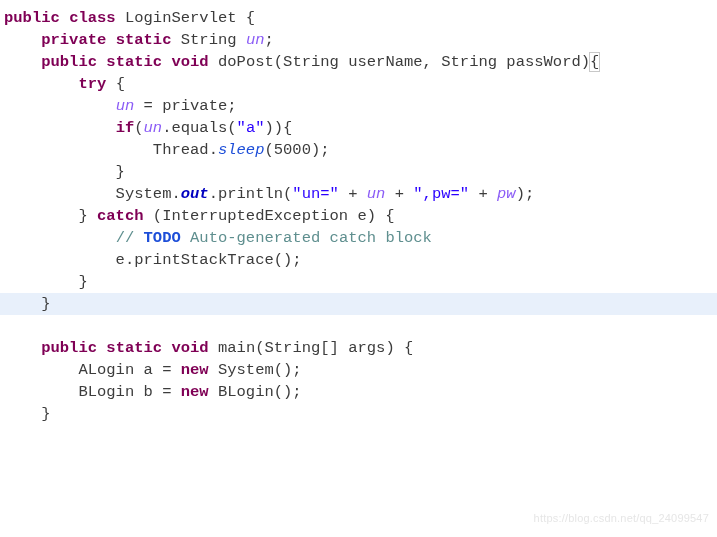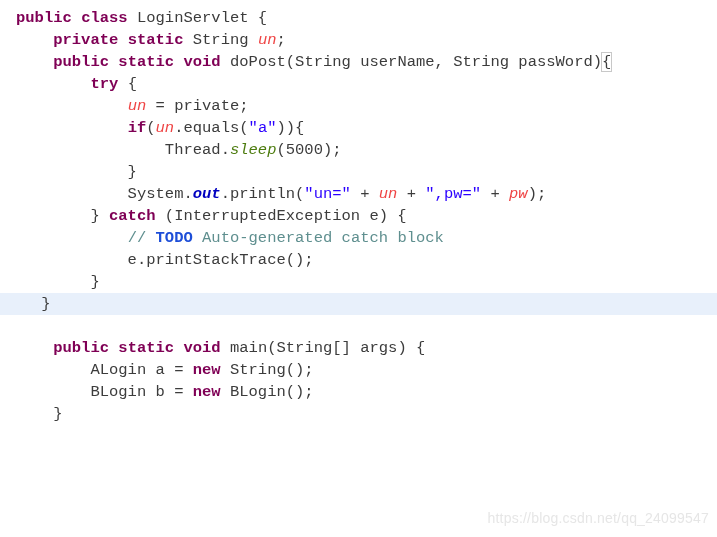--- a/index.html
+++ b/index.html
@@ -25,21 +25,21 @@
   #code-lines {
     position: absolute;
     left: 0;
     top: 7px;
     width: 717px;
   }
   .code-line {
     height: 22px;
     line-height: 22px;
     white-space: pre;
-    padding-left: 16px;
+    padding-left: 4px;
     color: #3c3c3c;
     font-size: 15.5px;
   }
   .code-line.highlighted {
     background: #e8f0fb;
     padding-left: 0;
     width: 717px;
     box-sizing: border-box;
   }
   .code-line.highlighted .line-inner {
@@ -48,30 +48,30 @@
   }
   .tok { white-space: pre; }
   .tok-keyword {
     color: #7f0055;
     font-weight: bold;
   }
   .tok-plain {
     color: #3c3c3c;
   }
   .tok-field {
-    color: #ef4444;
+    color: #8b5cf6;
     font-style: italic;
   }
   .tok-staticfield {
     color: #0000c0;
     font-weight: bold;
     font-style: italic;
   }
   .tok-staticmethod {
-    color: #4d7c0f;
+    color: #1d4ed8;
     font-style: italic;
   }
   .tok-string {
     color: #2a00ff;
   }
   .tok-comment {
     color: #5f8f8f;
   }
   .tok-todo {
     color: #1d4ed8;
@@ -80,21 +80,21 @@
   .tok-bracketmatch {
     color: #3c3c3c;
     outline: 1px solid #c8c8c8;
   }
   #watermark {
     position: absolute;
     right: 8px;
     bottom: 8px;
     color: #e6e6e6;
     font-family: "Liberation Sans", sans-serif;
-    font-size: 14px;
+    font-size: 11px;
     letter-spacing: 0.2px;
     white-space: nowrap;
     user-select: none;
   }
 </style>
 </head>
 <body>
 
 <div id="editor">
   <div id="code-lines">
@@ -107,20 +107,20 @@
       <div class="code-line"><span class="tok tok-plain">                Thread.</span><span class="tok tok-staticmethod">sleep</span><span class="tok tok-plain">(5000);</span></div>
       <div class="code-line"><span class="tok tok-plain">            }</span></div>
       <div class="code-line"><span class="tok tok-plain">            System.</span><span class="tok tok-staticfield">out</span><span class="tok tok-plain">.println(</span><span class="tok tok-string">"un="</span><span class="tok tok-plain"> + </span><span class="tok tok-field">un</span><span class="tok tok-plain"> + </span><span class="tok tok-string">",pw="</span><span class="tok tok-plain"> + </span><span class="tok tok-field">pw</span><span class="tok tok-plain">);</span></div>
       <div class="code-line"><span class="tok tok-plain">        } </span><span class="tok tok-keyword">catch</span><span class="tok tok-plain"> (InterruptedException e) {</span></div>
       <div class="code-line"><span class="tok tok-plain">            </span><span class="tok tok-comment">// </span><span class="tok tok-todo">TODO</span><span class="tok tok-comment"> Auto-generated catch block</span></div>
       <div class="code-line"><span class="tok tok-plain">            e.printStackTrace();</span></div>
       <div class="code-line"><span class="tok tok-plain">        }</span></div>
       <div class="code-line highlighted"><span class="line-inner"><span class="tok tok-plain">    }</span></span></div>
       <div class="code-line"><span class="tok tok-plain"></span></div>
       <div class="code-line"><span class="tok tok-plain">    </span><span class="tok tok-keyword">public</span><span class="tok tok-plain"> </span><span class="tok tok-keyword">static</span><span class="tok tok-plain"> </span><span class="tok tok-keyword">void</span><span class="tok tok-plain"> main(String[] args) {</span></div>
-      <div class="code-line"><span class="tok tok-plain">        ALogin a = </span><span class="tok tok-keyword">new</span><span class="tok tok-plain"> String();</span></div>
+      <div class="code-line"><span class="tok tok-plain">        ALogin a = </span><span class="tok tok-keyword">new</span><span class="tok tok-plain"> System();</span></div>
       <div class="code-line"><span class="tok tok-plain">        BLogin b = </span><span class="tok tok-keyword">new</span><span class="tok tok-plain"> BLogin();</span></div>
       <div class="code-line"><span class="tok tok-plain">    }</span></div>
       <div class="code-line"><span class="tok tok-plain"></span></div>
       <div class="code-line"></div>
     </div>
   <div id="watermark">https://blog.csdn.net/qq_24099547</div>
 </div>
 
 </body></html>

